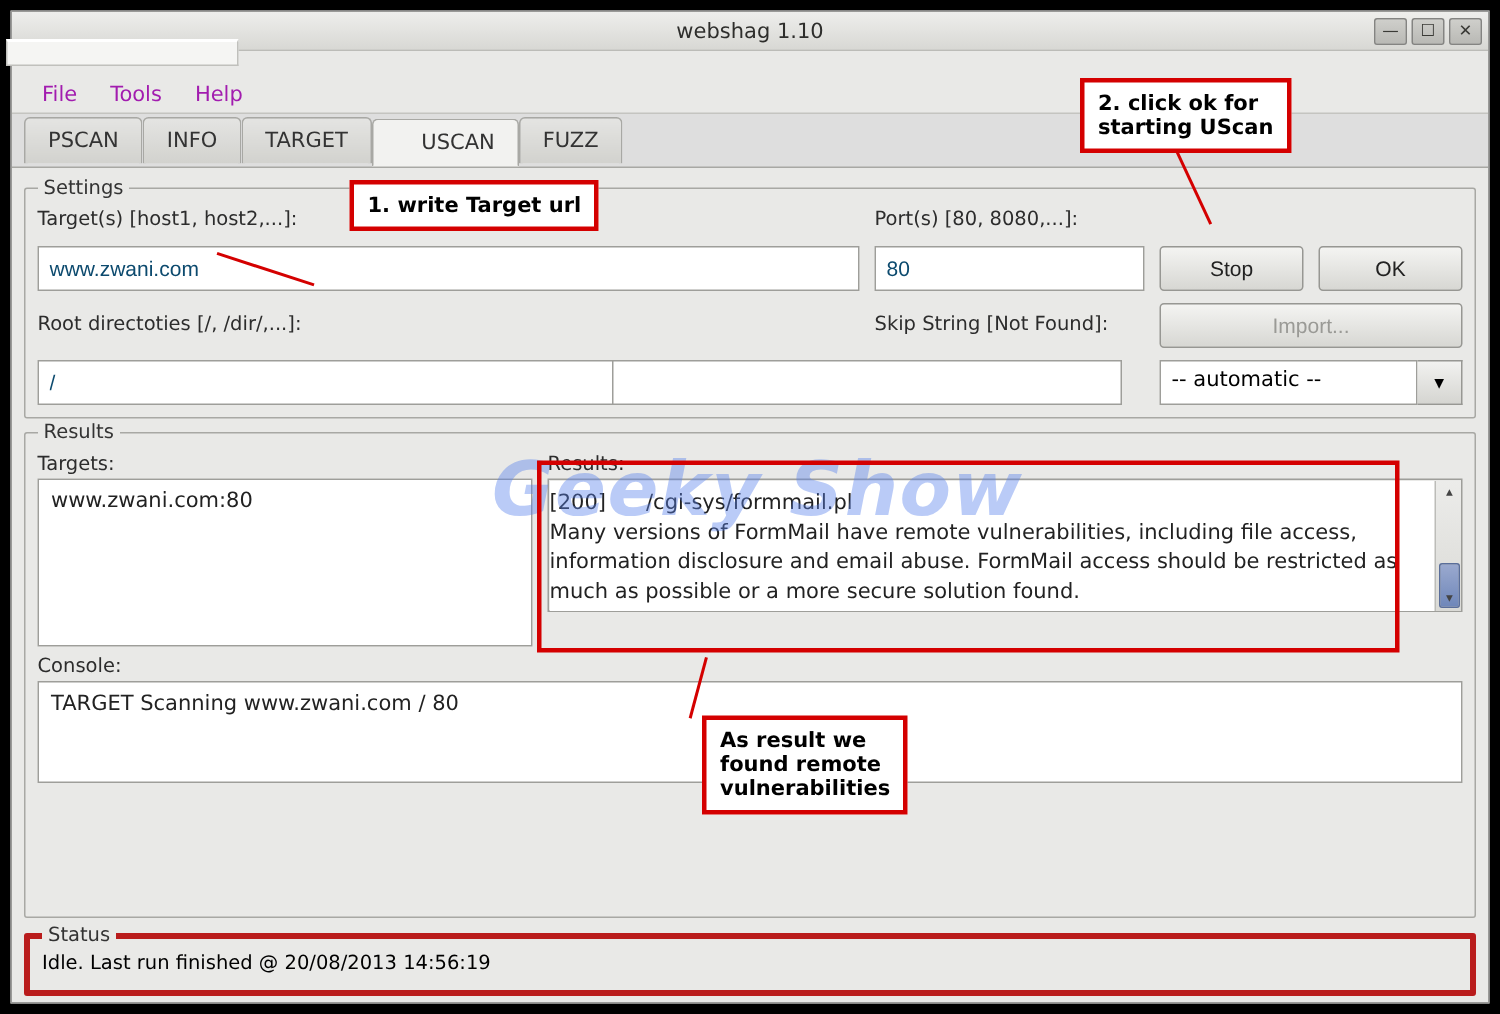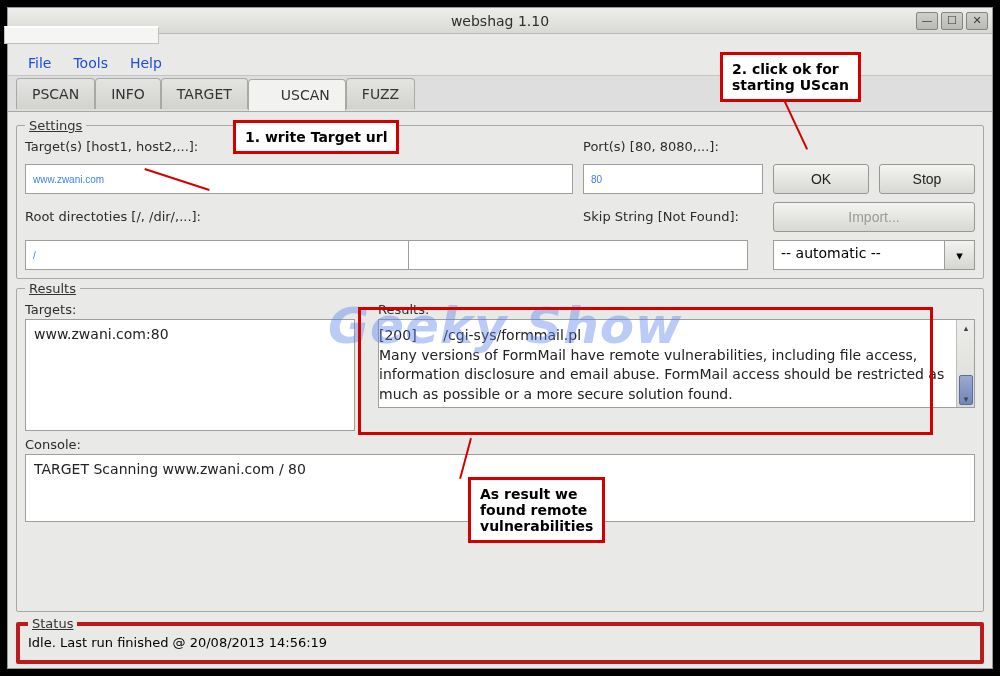--- a/index.html
+++ b/index.html
@@ -5,36 +5,36 @@
 * { box-sizing: border-box; margin: 0; padding: 0; }
 body { font-family: "DejaVu Sans", "Liberation Sans", sans-serif; font-size: 13px; background: #000; width: 1000px; height: 676px; position: relative; overflow: hidden; }
 .outer-black { position: absolute; inset: 0; background: #000; padding: 7px; }
 .window { background: #e9e9e7; border: 1px solid #9a9a98; height: 100%; display: flex; flex-direction: column; }
 .titlebar { background: linear-gradient(#eeeeec, #d8d8d4); height: 26px; display: flex; align-items: center; position: relative; border-bottom: 1px solid #bcbcb8; }
 .title-text { position: absolute; left: 50%; transform: translateX(-50%); font-size: 14px; font-weight: normal; color: #2e2e2c; }
 .win-btns { position: absolute; right: 4px; display: flex; gap: 3px; }
 .win-btn { width: 22px; height: 18px; background: linear-gradient(#cfcfcb,#b9b9b5); border: 1px solid #848482; border-radius: 2px; display: flex; align-items: center; justify-content: center; font-size: 11px; color: #3a3a36; cursor: pointer; }
 .top-blank { position: absolute; left: 4px; top: 26px; width: 155px; height: 18px; background: #f5f5f3; border: 1px solid #c0c0bc; border-top: 2px solid #fff; }
 .menubar { height: 28px; display: flex; align-items: flex-end; gap: 2px; padding: 0 10px; border-bottom: 1px solid #c4c4c0; margin-top: 14px; }
-.menu-item { padding: 4px 10px; font-size: 14px; color: #1d4ed8; cursor: pointer; }
+.menu-item { padding: 4px 10px; font-size: 14px; color: #a21caf; cursor: pointer; }
 .tabstrip { display: flex; height: 36px; align-items: center; padding-left: 8px; border-bottom: 1px solid #a8a8a4; background: #dedede; }
 .tab { padding: 7px 15px; font-size: 14px; border: 1px solid #a8a8a4; border-bottom: none; background: linear-gradient(#e4e4e2,#d2d2ce); margin-right: 0; cursor: pointer; border-top-left-radius: 4px; border-top-right-radius: 4px; position: relative; color: #333; }
 .tab.active { background: #f2f2f0; top: 1px; border-bottom: 1px solid #f2f2f0; padding-left: 32px; }
 .content { flex: 1; padding: 6px 8px 4px 8px; display: flex; flex-direction: column; gap: 2px; position: relative; }
 fieldset { border: 1px solid #a8a8a4; border-radius: 2px; padding: 6px 8px 8px 8px; background: #e9e9e7; }
-legend { font-size: 13px; color: #333; padding: 0 4px; text-decoration: underline; }
+legend { font-size: 13px; color: #333; padding: 0 4px; }
 .settings-grid { display: grid; grid-template-columns: 1fr 180px 96px 96px; gap: 8px 10px; align-items: center; }
 .lbl { font-size: 13px; color: #2c2c2c; margin-bottom: 2px; }
-.txt-input { width: 100%; height: 30px; border: 1px solid #9e9e9a; background: #fff; padding: 4px 7px; font-size: 10px; color: #3b82f6; }
+.txt-input { width: 100%; height: 30px; border: 1px solid #9e9e9a; background: #fff; padding: 4px 7px; font-size: 14px; color: #0c4a6e; }
 .btn { height: 30px; border: 1px solid #979793; background: linear-gradient(#f4f4f2,#d7d7d3); border-radius: 3px; font-size: 14px; color: #222; cursor: pointer; }
 .btn.disabled { color: #9a9a96; cursor: default; }
 .select-wrap { display: flex; height: 30px; }
 .select-wrap .sel { flex: 1; border: 1px solid #9e9e9a; background: #fff; padding: 4px 7px; font-size: 14px; }
 .select-wrap .drop { width: 30px; border: 1px solid #979793; border-left: none; background: linear-gradient(#f2f2f0,#d5d5d1); display: flex; align-items: center; justify-content: center; cursor: pointer; }
-.results-grid { display: grid; grid-template-columns: 330px 1fr; gap: 23px; }
+.results-grid { display: grid; grid-template-columns: 330px 1fr; gap: 10px; }
 .list-box { border: 1px solid #9e9e9a; background: #fff; padding: 6px 8px; font-size: 14px; color: #222; height: 112px; overflow: auto; }
 .results-box { border: 1px solid #9e9e9a; background: #fff; padding: 6px 0; font-size: 14px; color: #222; height: 89px; overflow: auto; line-height: 1.4; position: relative; }
 .scrollbar { position: absolute; right: 0; top: 0; width: 18px; height: 100%; background: linear-gradient(#ececea,#dadad6); border-left: 1px solid #bcbcb8; }
 .scrollbar .thumb { position: absolute; left: 2px; width: 14px; background: linear-gradient(#9aa9cf,#6f87b9); border: 1px solid #5a6e9a; border-radius: 2px; }
 .scrollbar .arrow { position: absolute; left: 0; width: 18px; height: 16px; display: flex; align-items: center; justify-content: center; font-size: 9px; color: #444; }
 .console-box { border: 1px solid #9e9e9a; background: #fff; padding: 6px 8px; font-size: 14px; color: #222; height: 68px; overflow: auto; }
 .status-bar { border: 4px solid #b91c1c; border-radius: 2px; padding: 4px 8px 10px 8px; margin-top: 2px; }
 .status-label { font-size: 13px; color: #333; }
 
 
@@ -77,22 +77,22 @@
       <fieldset style="position:relative;">
         <legend>Settings</legend>
         <div class="settings-grid">
           <div class="lbl">Target(s) [host1, host2,...]:</div>
           <div class="lbl">Port(s) [80, 8080,...]:</div>
           <div></div>
             <div></div>
 
           <input class="txt-input" value="www.zwani.com" style="">
           <input class="txt-input" value="80" style="">
+          <button class="btn">Stop</button>
           <button class="btn">OK</button>
-          <button class="btn">Stop</button>
 
           <div class="lbl" style="grid-column:1;">Root directoties [/, /dir/,...]:</div>
           <div class="lbl" style="grid-column:2;">Skip String [Not Found]:</div>
           <button class="btn disabled" style="grid-column:3/5;">Import...</button>
 
           <input class="txt-input" style="grid-column: 1; width: 390px;" value="/">
           <input class="txt-input" style="grid-column: 2; margin-left: -175px; width: 340px;" value="">
           <div class="select-wrap" style="grid-column:3/5;">
             <div class="sel">-- automatic --</div>
             <div class="drop">

